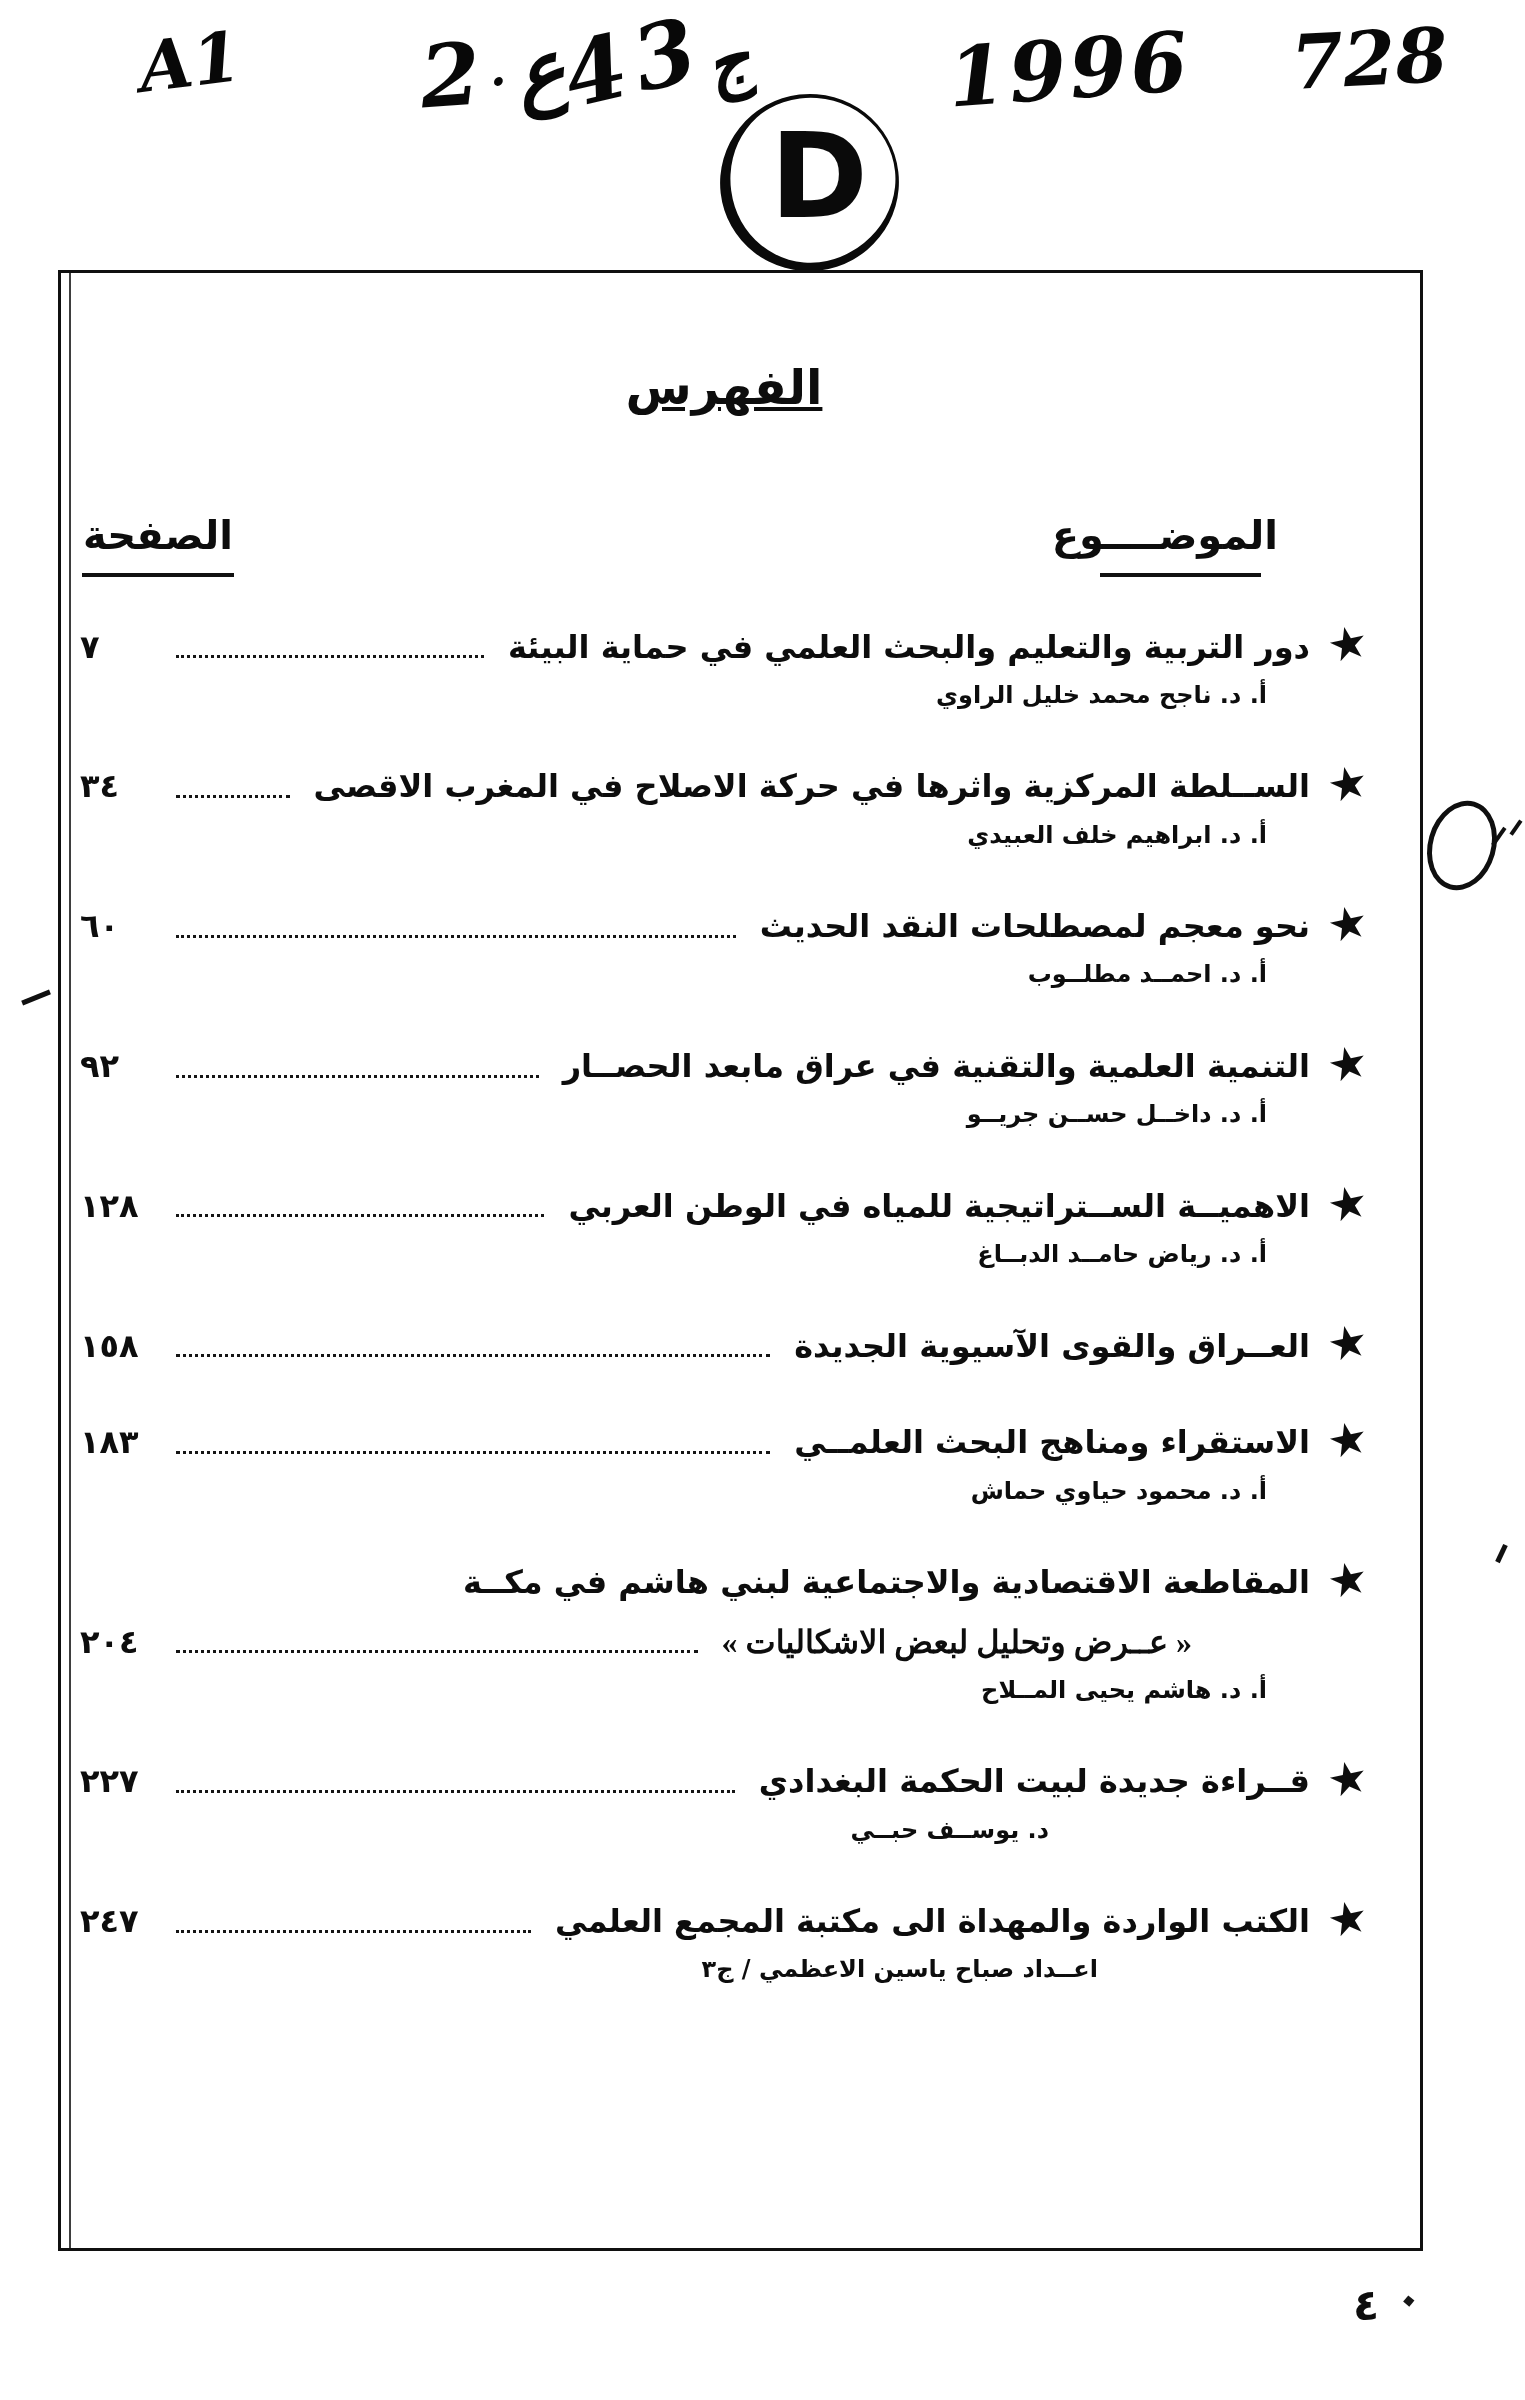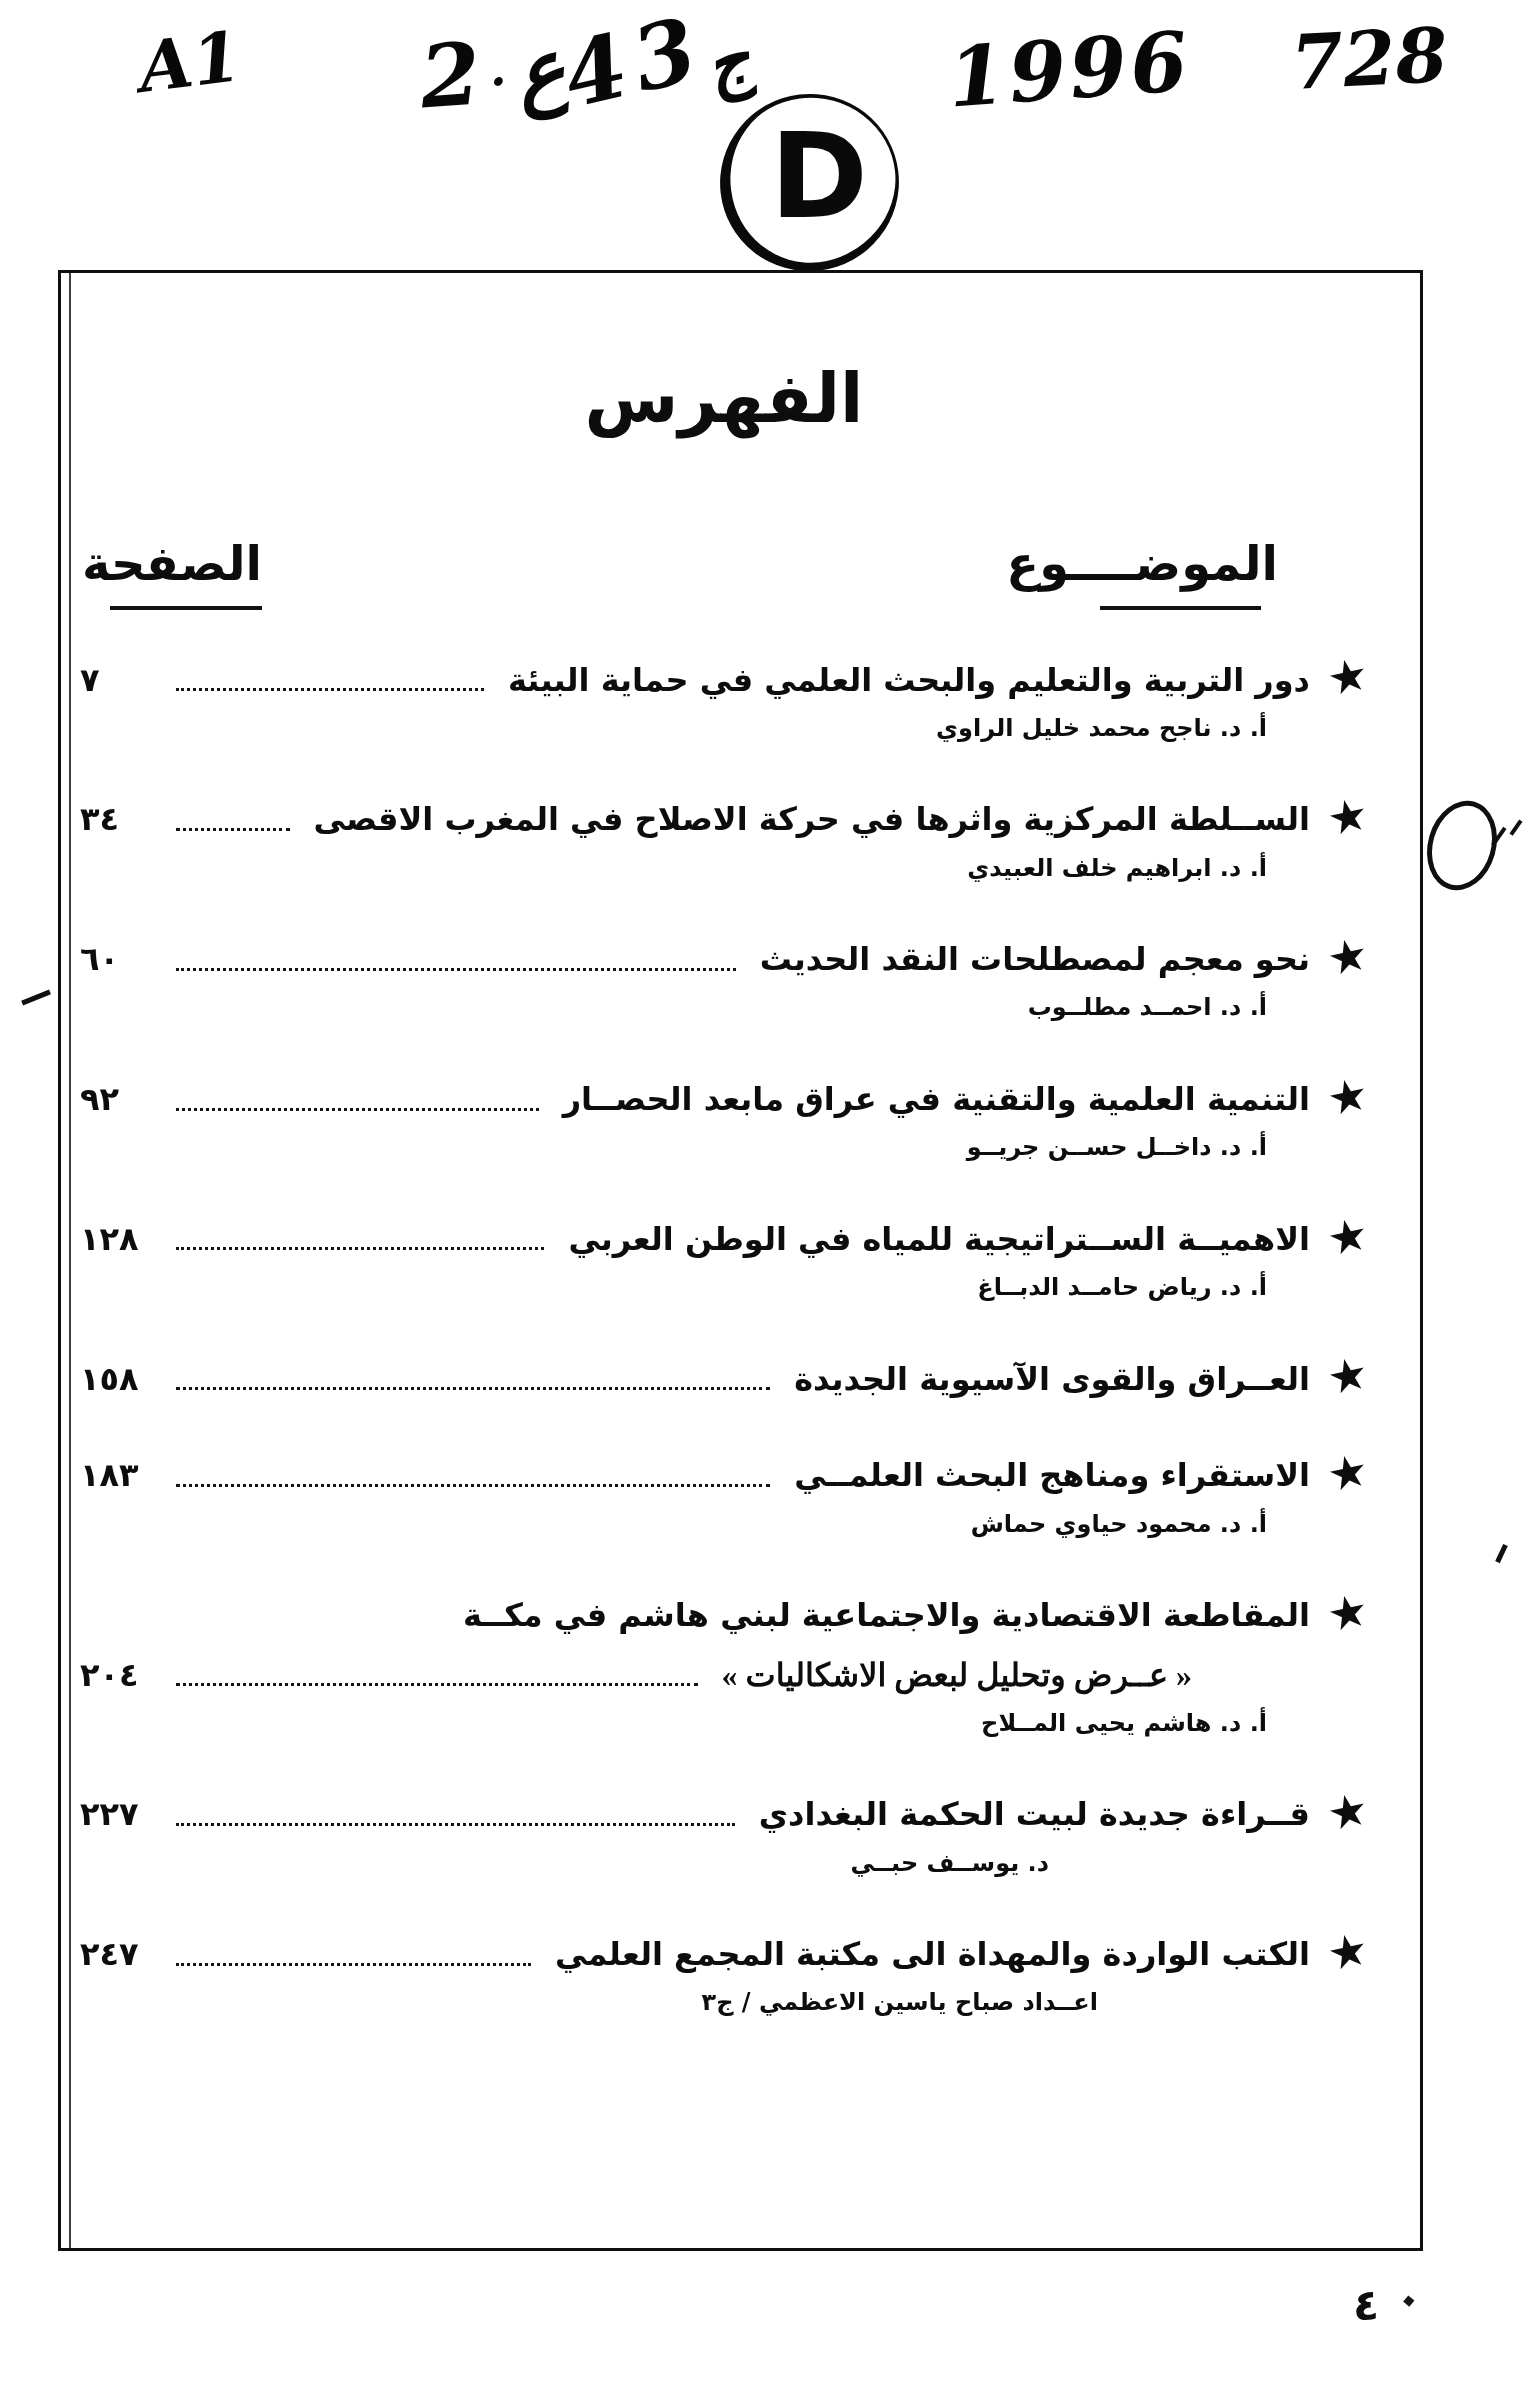--- a/index.html
+++ b/index.html
@@ -44,25 +44,26 @@
   
   .frame{
     position:absolute;left:58px;top:270px;width:1359px;height:1975px;
     border:3.7px solid #101010;
   }
   .frame::before{ 
     content:"";position:absolute;left:8.4px;top:0;bottom:0;width:1.9px;background:#1c1c1c;opacity:.85;
   }
   .frame-inner{direction:rtl;padding:0 52px 0 19px;}
   .toc-title{
-    text-align:center;font-size:68px;font-weight:900;margin-top:86px;
+    text-align:center;font-size:48px;font-weight:900;margin-top:86px;
     letter-spacing:0.9px;
+    text-decoration:underline;
   }
   .heads{display:flex;justify-content:space-between;align-items:flex-end;margin-top:97px;}
-  .hdr{font-size:48px;font-weight:900;text-align:center;}
+  .hdr{font-size:40px;font-weight:900;text-align:center;}
   .hdr-subject{margin-right:90px;}
   .hdr-page{margin-left:1.9px;}
   .hdr-line{display:block;height:3.7px;background:#111;margin-top:15px;}
   .hdr-subject .hdr-line{width:161px;margin-right:17px;}
   .hdr-page .hdr-line{width:152px;}
   
   .entries{margin-top:39px;}
   .entry{margin-bottom:43px;}
   .line{display:flex;align-items:baseline;line-height:1.4;}
   .star{

